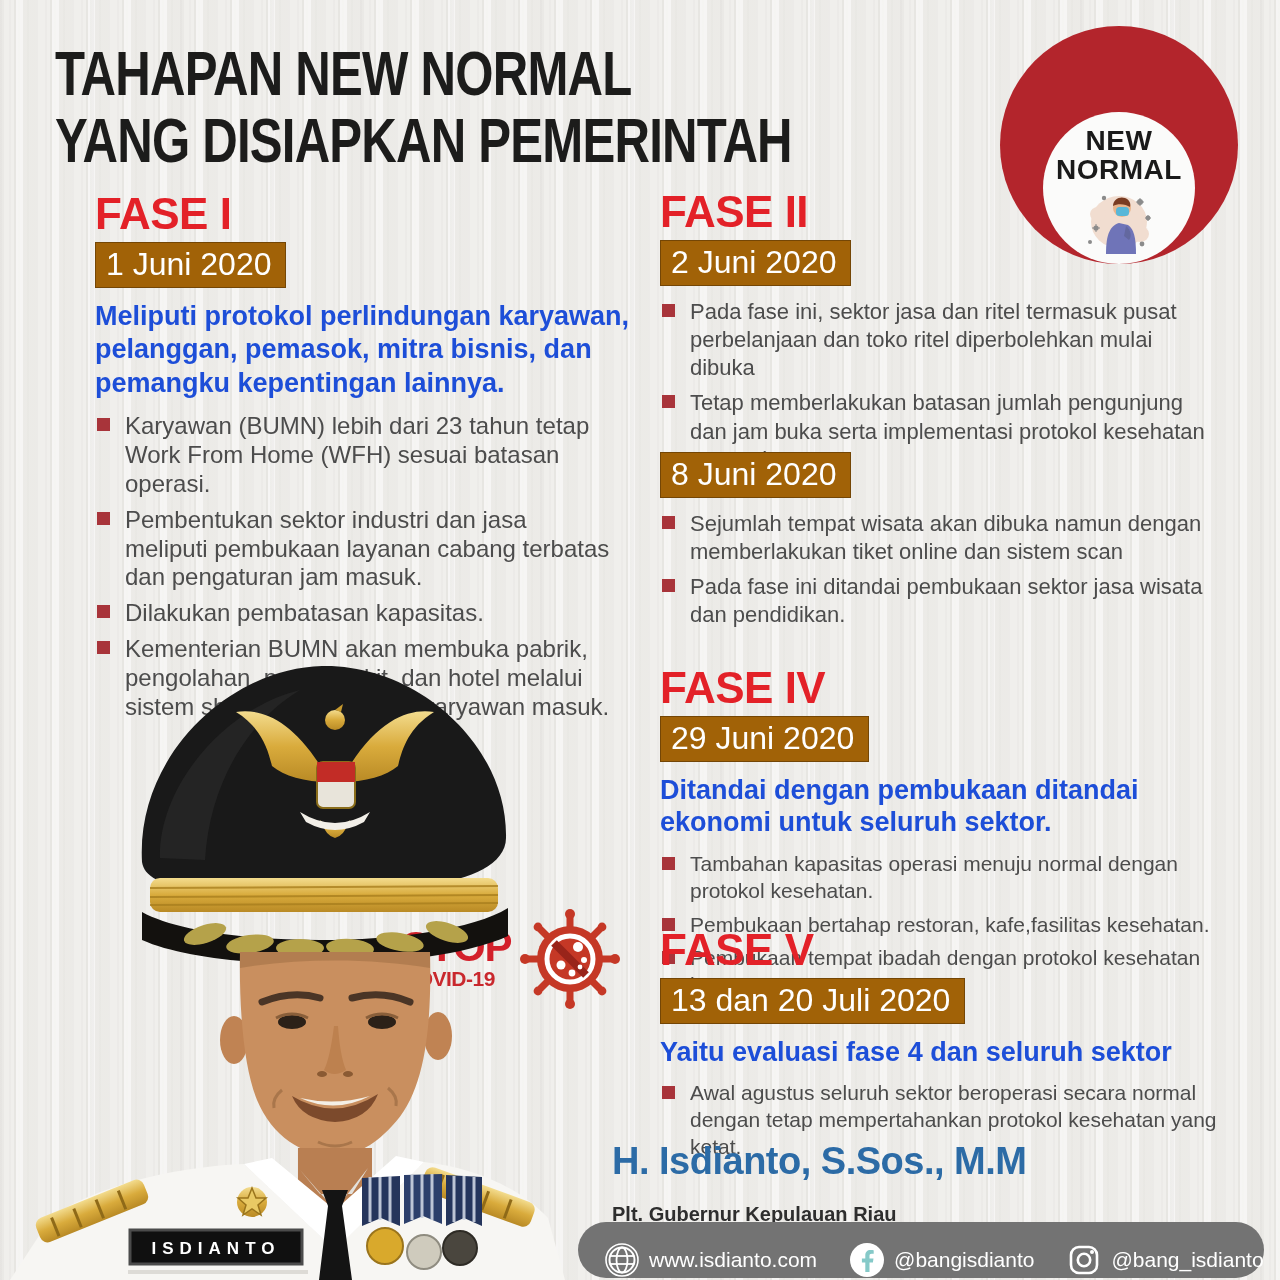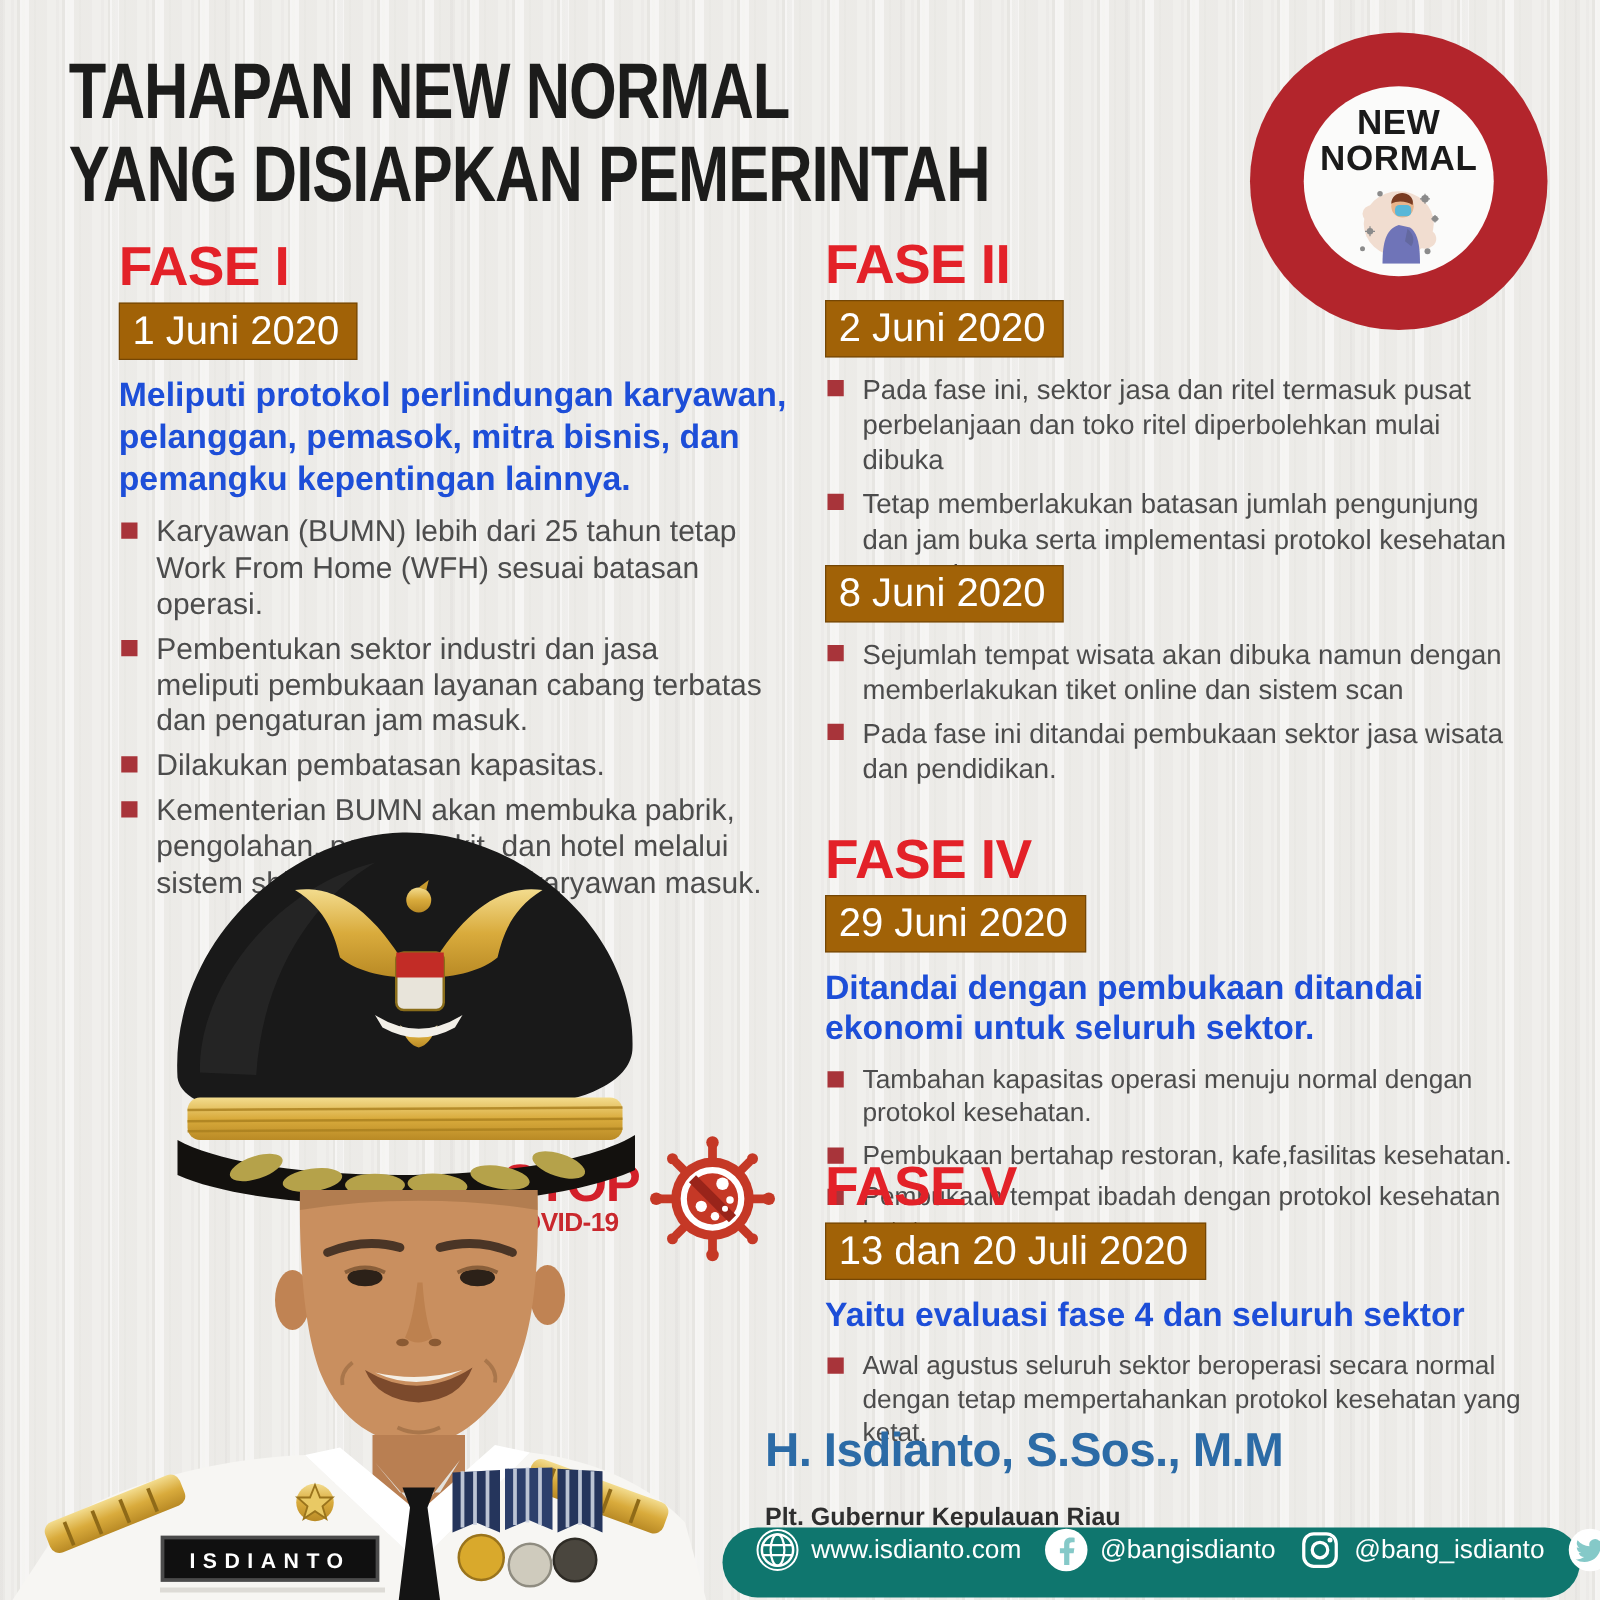--- a/index.html
+++ b/index.html
@@ -23,21 +23,21 @@
     opacity:.8;
   }
   .layer{position:absolute;z-index:2;}
 
   
   .title{left:55px;top:40px;color:#1c1c1b;font-weight:900;font-size:63px;line-height:1.06;
          letter-spacing:-1px;transform:scaleX(.78);transform-origin:left top;white-space:nowrap;}
 
   
   .badge{left:1000px;top:26px;width:238px;height:238px;border-radius:50%;
-         background:#b3252c;display:flex;align-items:center;justify-content:center;}
+         background:#b3252c;display:flex;align-items:flex-end;justify-content:center;}
   .badge-inner{width:152px;height:152px;border-radius:50%;background:#fbfbfa;
          display:flex;flex-direction:column;align-items:center;justify-content:center;padding-top:4px;}
   .badge-line{font-size:28px;font-weight:800;color:#1a1a1a;line-height:1.04;letter-spacing:.5px;}
 
   
   .phase{position:absolute;z-index:2;}
   .fase-h{color:#e32128;font-weight:900;font-size:44px;line-height:1;letter-spacing:-.5px;}
   .chip{display:inline-block;background:#a16207;border:1px solid rgba(0,0,0,.28);
         color:#fff;font-weight:400;font-size:32px;line-height:1;padding:5px 14px 7px 10px;margin-top:6px;}
   .intro{color:#1d4ed8;font-weight:700;margin-top:12px;}
@@ -60,22 +60,22 @@
   .stop-txt{display:flex;flex-direction:column;align-items:flex-start;}
   .stop-1{color:#d3202a;font-weight:900;font-size:42px;line-height:.95;letter-spacing:-1px;}
   .stop-2{color:#c9282d;font-weight:800;font-size:21px;letter-spacing:-.5px;}
 
   
   .sig{left:612px;top:1140px;}
   .sig-name{color:#2c6ba6;font-weight:900;font-size:38px;letter-spacing:-.5px;}
   .sig-title{color:#2e2e2e;font-weight:700;font-size:20px;margin-top:20px;}
 
   
-  .footer{left:578px;top:1222px;right:16px;height:56px;background:#0f766e;border-radius:28px;
-          display:flex;align-items:flex-start;gap:18px;padding:0 24px 0 26px;z-index:3;}
+  .footer{left:578px;top:1222px;right:16px;height:56px;background:#737373;border-radius:28px;
+          display:flex;align-items:flex-end;gap:32px;padding:0 24px 0 26px;z-index:3;}
   .f-item{display:flex;align-items:center;gap:9px;cursor:pointer;}
   .f-label{color:#fff;font-size:21px;font-weight:400;white-space:nowrap;}
   .f-ico{width:36px;height:36px;flex:0 0 auto;}
 
   
   .photo{left:0px;top:650px;width:565px;height:630px;z-index:2;}
 </style>
 </head>
 <body>
 
@@ -114,21 +114,21 @@
         </g>
       </svg>
     </div>
   </div>
 
   <section class="phase p1">
     <div class="fase-h">FASE I</div>
     <div class="chip">1 Juni 2020</div>
     <div class="intro">Meliputi protokol perlindungan karyawan, pelanggan, pemasok, mitra bisnis, dan pemangku kepentingan lainnya.</div>
     <div class="bullets">
-      <div class="bullet"><span class="sq"></span><span>Karyawan (BUMN) lebih dari 25 tahun tetap Work From Home (WFH) sesuai batasan operasi.</span></div>
+      <div class="bullet"><span class="sq"></span><span>Karyawan (BUMN) lebih dari 23 tahun tetap Work From Home (WFH) sesuai batasan operasi.</span></div>
       <div class="bullet"><span class="sq"></span><span>Pembentukan sektor industri dan jasa meliputi pembukaan layanan cabang terbatas dan pengaturan jam masuk.</span></div>
       <div class="bullet"><span class="sq"></span><span>Dilakukan pembatasan kapasitas.</span></div>
       <div class="bullet"><span class="sq"></span><span>Kementerian BUMN akan membuka pabrik, pengolahan, pembangkit, dan hotel melalui sistem shifting pembatasan karyawan masuk.</span></div>
     </div>
   </section>
 
   <section class="phase p2">
     <div class="fase-h">FASE II</div>
     <div class="chip">2 Juni 2020</div>
     <div class="bullets">

